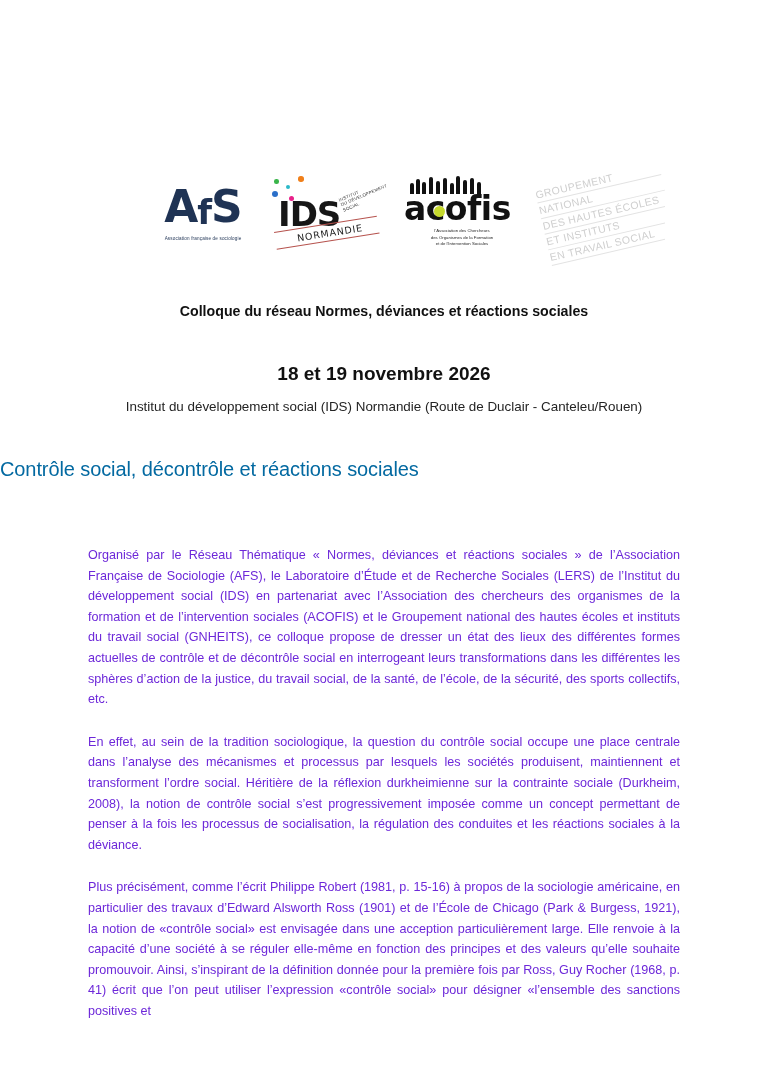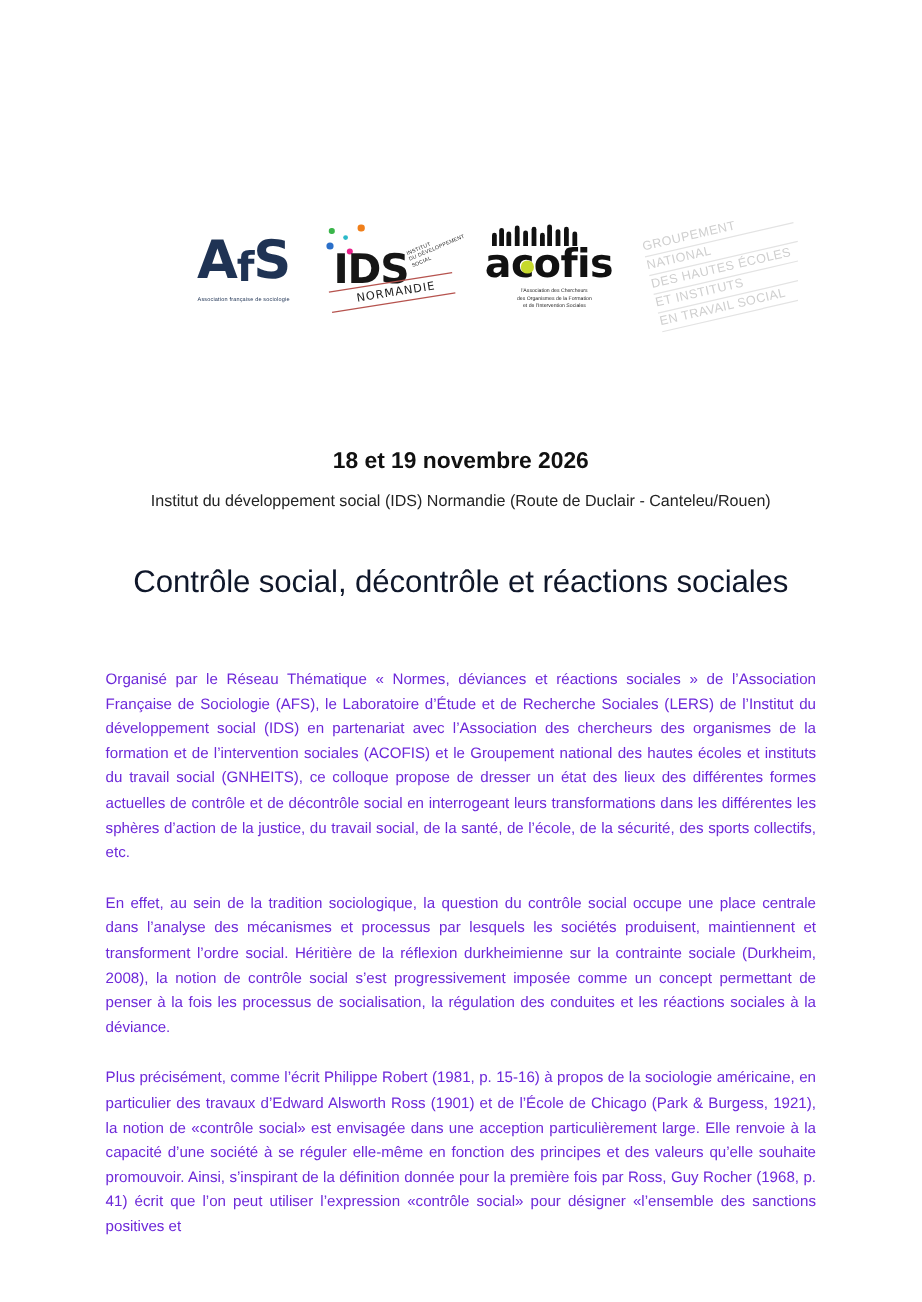--- a/index.html
+++ b/index.html
@@ -14,21 +14,20 @@
     color: #1b1b1b;
     overflow: hidden;
     position: relative;
   }
 
   .page {
     width: 768px;
     height: 842px;
     position: relative;
     background: #fff;
-    margin-top: 11px;
   }
 
   
   .logo-band {
     position: absolute;
     top: 162px;
     left: 0;
     width: 768px;
     height: 110px;
   }
@@ -219,23 +218,22 @@
     top: 399px;
     font-size: 13.4px;
     color: #242424;
   }
 
   
   .main-title {
     position: absolute;
     left: 0; top: 458px;
     width: 768px;
-    text-align: center;
-    font-size: 26px;
-    color: #0f172a;
+    font-size: 20px;
+    color: #0369a1;
     letter-spacing: -0.1px;
   }
   .main-sub {
     position: absolute;
     left: 0; top: 492px;
     width: 768px;
     text-align: center;
     font-size: 12.8px;
     color: #2c2c2c;
   }
@@ -317,20 +315,21 @@
         <div>GROUPEMENT</div>
         <div>NATIONAL</div>
         <div>DES HAUTES ÉCOLES</div>
         <div>ET INSTITUTS</div>
         <div>EN TRAVAIL SOCIAL</div>
       </div>
     </div>
 
   </div>
 
+  <div class="hdr hdr-line1">Colloque du réseau Normes, déviances et réactions sociales</div>
   <div class="hdr hdr-date">18 et 19 novembre 2026</div>
   <div class="hdr hdr-venue">Institut du développement social (IDS) Normandie (Route de Duclair - Canteleu/Rouen)</div>
 
   <div class="main-title">Contrôle social, décontrôle et réactions sociales</div>
 
   <div class="body-text">
     <p>Organisé par le Réseau Thématique « Normes, déviances et réactions sociales » de l’Association Française de Sociologie (AFS), le Laboratoire d’Étude et de Recherche Sociales (LERS) de l’Institut du développement social (IDS) en partenariat avec l’Association des chercheurs des organismes de la formation et de l’intervention sociales (ACOFIS) et le Groupement national des hautes écoles et instituts du travail social (GNHEITS), ce colloque propose de dresser un état des lieux des différentes formes actuelles de contrôle et de décontrôle social en interrogeant leurs transformations dans les différentes les sphères d’action de la justice, du travail social, de la santé, de l’école, de la sécurité, des sports collectifs, etc.</p>
     <p>En effet, au sein de la tradition sociologique, la question du contrôle social occupe une place centrale dans l’analyse des mécanismes et processus par lesquels les sociétés produisent, maintiennent et transforment l’ordre social. Héritière de la réflexion durkheimienne sur la contrainte sociale (Durkheim, 2008), la notion de contrôle social s’est progressivement imposée comme un concept permettant de penser à la fois les processus de socialisation, la régulation des conduites et les réactions sociales à la déviance.</p>
     <p>Plus précisément, comme l’écrit Philippe Robert (1981, p. 15-16) à propos de la sociologie américaine, en particulier des travaux d’Edward Alsworth Ross (1901) et de l’École de Chicago (Park &amp; Burgess, 1921), la notion de «contrôle social» est envisagée dans une acception particulièrement large. Elle renvoie à la capacité d’une société à se réguler elle-même en fonction des principes et des valeurs qu’elle souhaite promouvoir. Ainsi, s’inspirant de la définition donnée pour la première fois par Ross, Guy Rocher (1968, p. 41) écrit que l’on peut utiliser l’expression «contrôle social» pour désigner «l’ensemble des sanctions positives et</p>
   </div>

